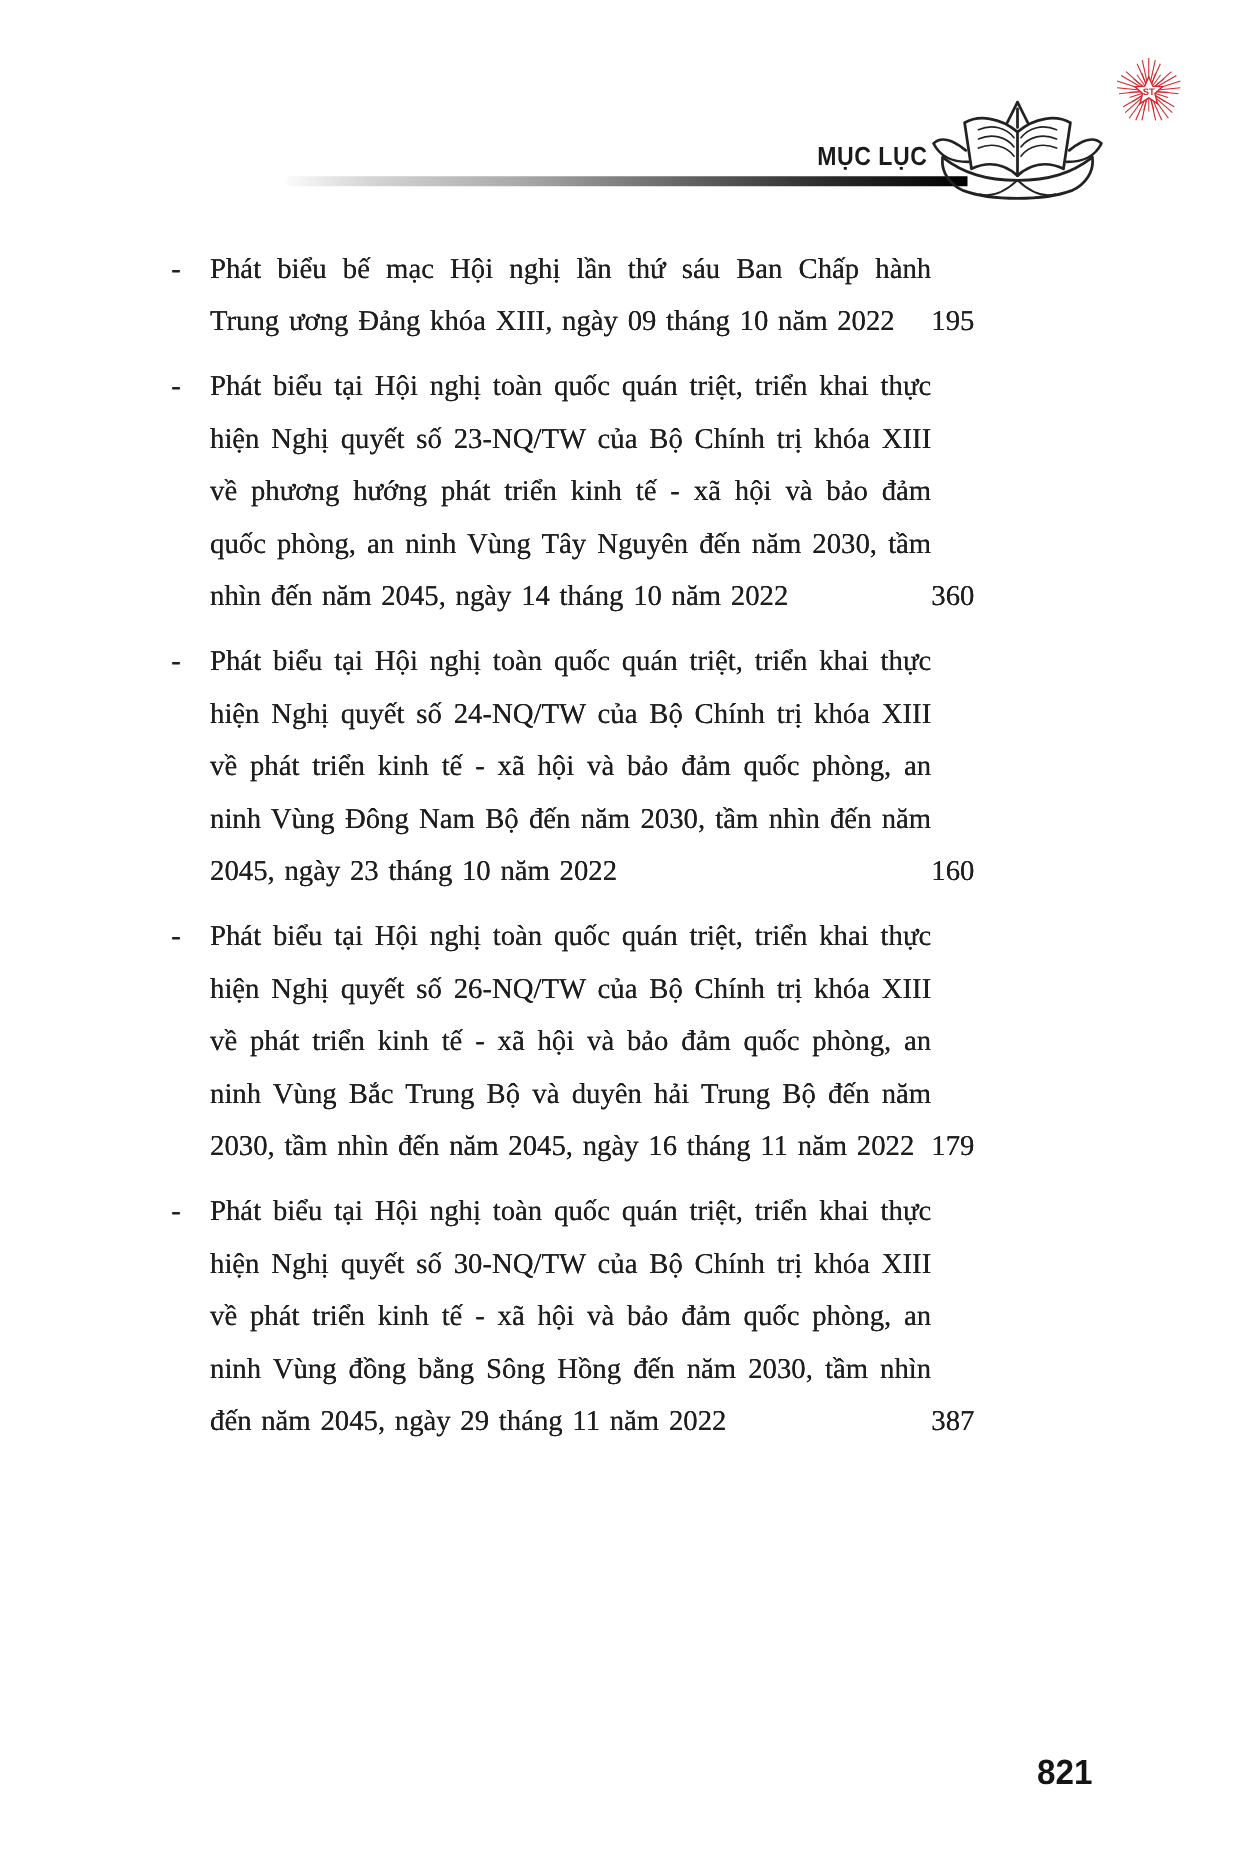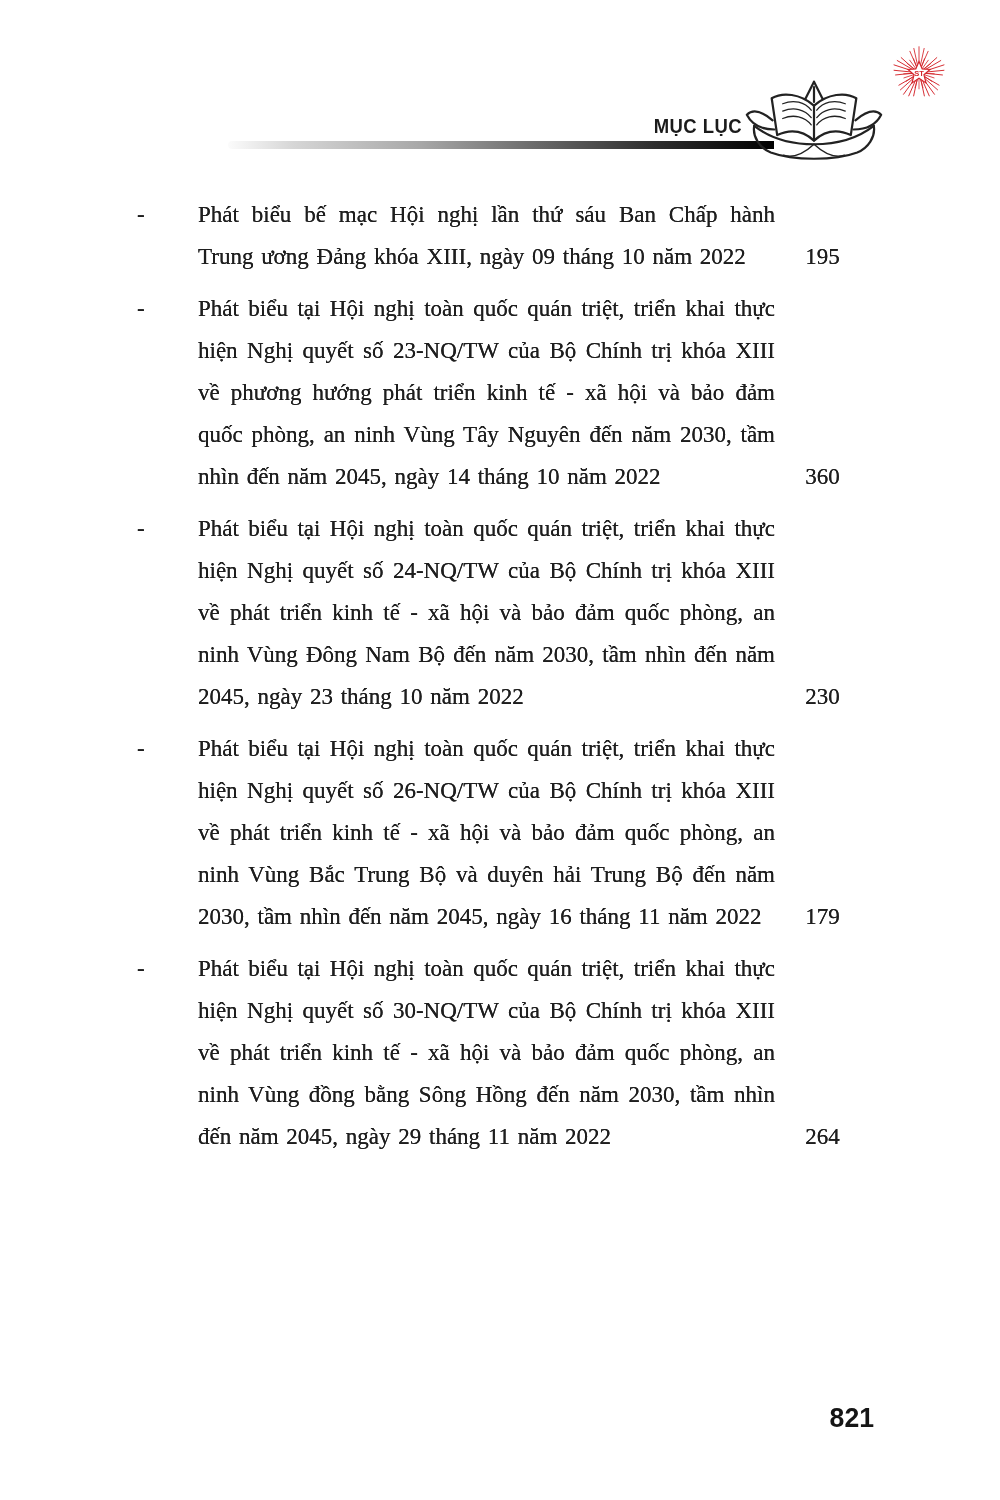--- a/index.html
+++ b/index.html
@@ -42,25 +42,24 @@
     margin-bottom:10px;
     font-size:23px;line-height:42px;
     color:#1e1e1e;
     text-shadow:0 0 .3px #1e1e1e;
   }
   .entry-dash{flex:none;width:31px;}
   .entry-body{
     flex:none;width:577px;
     text-align:justify;
     word-spacing:2px;
-    margin-left:30px;
   }
   .entry-page{
     flex:1;
-    text-align:center;
+    text-align:left;
     align-self:flex-end;
     white-space:nowrap;
   }
   
   .folio{
     position:absolute;top:1402px;left:674px;width:200px;
     text-align:right;
     font-family:"Liberation Sans", sans-serif;
     font-weight:700;font-size:28px;
     color:#151515;
@@ -138,31 +137,31 @@
 
     <div class="entry">
       <span class="entry-dash">-</span>
       <div class="entry-body">Phát biểu tại Hội nghị toàn quốc quán triệt, triển khai thực hiện Nghị quyết số 23-NQ/TW của Bộ Chính trị khóa XIII về phương hướng phát triển kinh tế - xã hội và bảo đảm quốc phòng, an ninh Vùng Tây Nguyên đến năm 2030, tầm nhìn đến năm 2045, ngày 14 tháng 10 năm 2022</div>
       <div class="entry-page">360</div>
     </div>
 
     <div class="entry">
       <span class="entry-dash">-</span>
       <div class="entry-body">Phát biểu tại Hội nghị toàn quốc quán triệt, triển khai thực hiện Nghị quyết số 24-NQ/TW của Bộ Chính trị khóa XIII về phát triển kinh tế - xã hội và bảo đảm quốc phòng, an ninh Vùng Đông Nam Bộ đến năm 2030, tầm nhìn đến năm 2045, ngày 23 tháng 10 năm 2022</div>
-      <div class="entry-page">230</div>
+      <div class="entry-page">160</div>
     </div>
 
     <div class="entry">
       <span class="entry-dash">-</span>
       <div class="entry-body">Phát biểu tại Hội nghị toàn quốc quán triệt, triển khai thực hiện Nghị quyết số 26-NQ/TW của Bộ Chính trị khóa XIII về phát triển kinh tế - xã hội và bảo đảm quốc phòng, an ninh Vùng Bắc Trung Bộ và duyên hải Trung Bộ đến năm 2030, tầm nhìn đến năm 2045, ngày 16 tháng 11 năm 2022</div>
       <div class="entry-page">179</div>
     </div>
 
     <div class="entry">
       <span class="entry-dash">-</span>
       <div class="entry-body">Phát biểu tại Hội nghị toàn quốc quán triệt, triển khai thực hiện Nghị quyết số 30-NQ/TW của Bộ Chính trị khóa XIII về phát triển kinh tế - xã hội và bảo đảm quốc phòng, an ninh Vùng đồng bằng Sông Hồng đến năm 2030, tầm nhìn đến năm 2045, ngày 29 tháng 11 năm 2022</div>
-      <div class="entry-page">264</div>
+      <div class="entry-page">387</div>
     </div>
   </div>
 
   <div class="folio">821</div>
 
 </div>
 
 </body></html>

